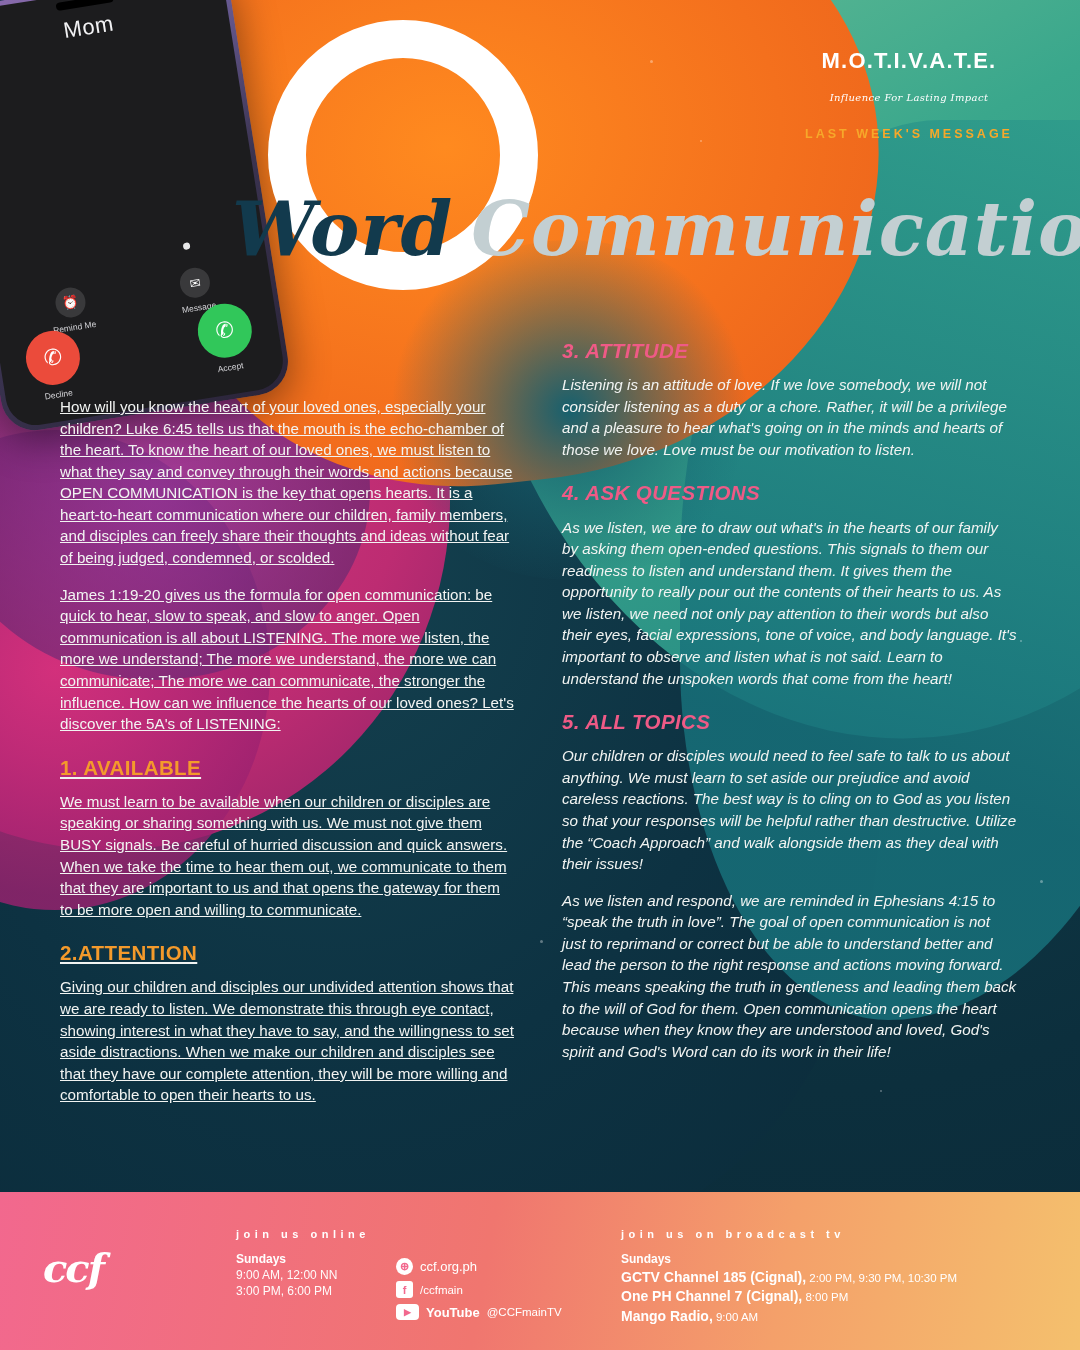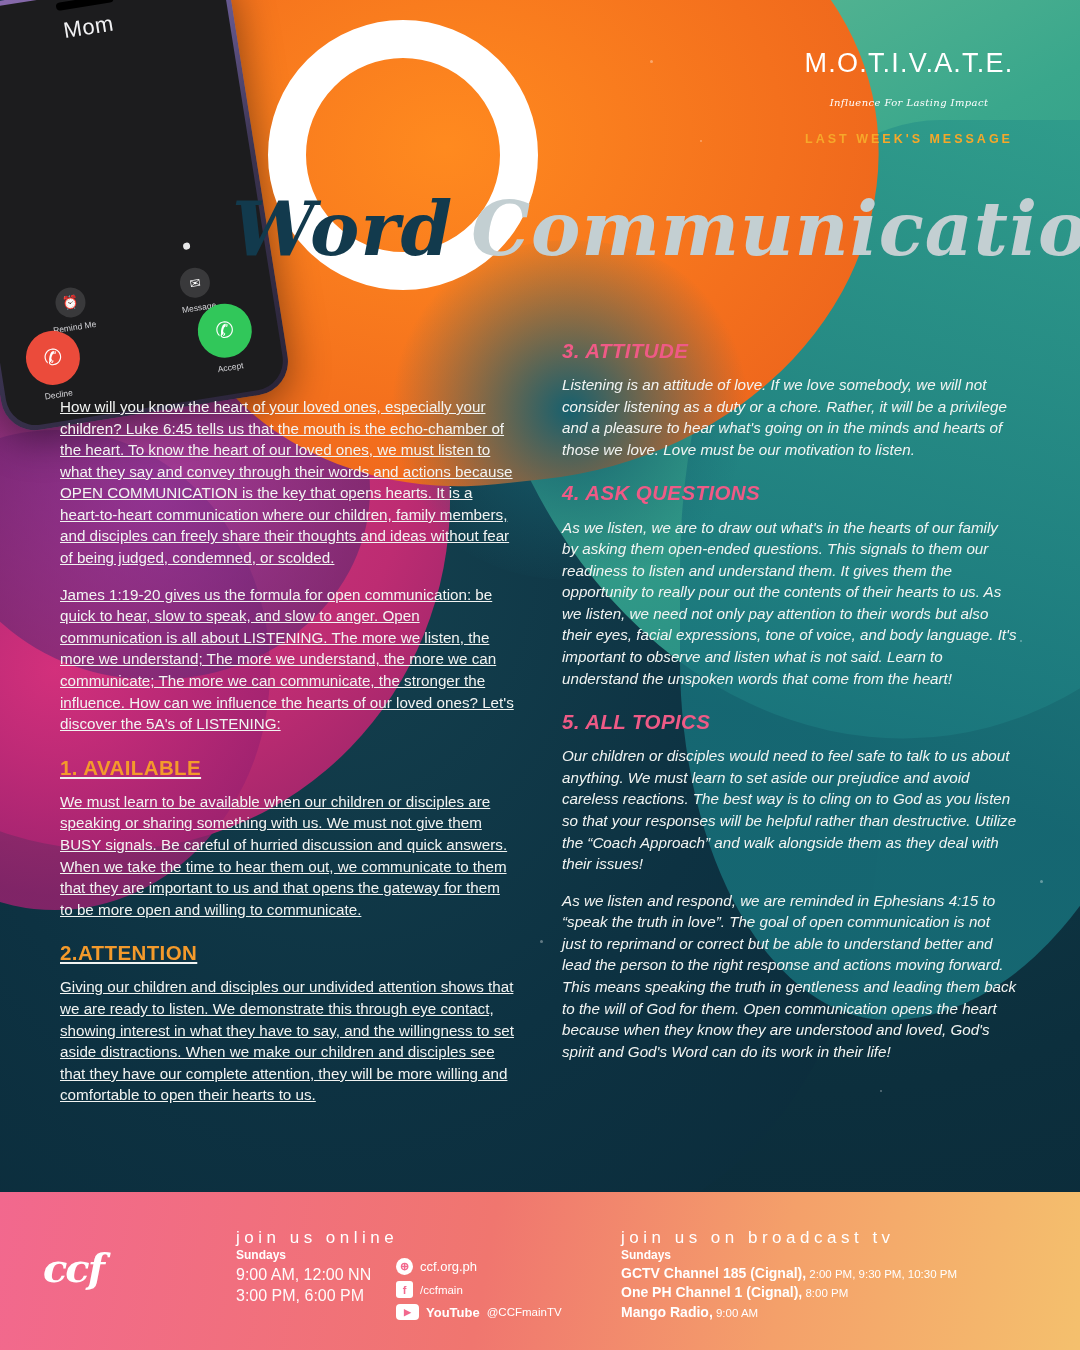--- a/index.html
+++ b/index.html
@@ -206,22 +206,22 @@
 
   
   .brand {
     position: absolute;
     right: 56px; top: 48px;
     text-align: center;
     width: 230px;
   }
   .brand-main {
     color: #ffffff;
-    font-size: 27px;
-    font-weight: 400;
+    font-size: 22px;
+    font-weight: 700;
     letter-spacing: 1.2px;
   }
   .brand-sub {
     color: #ffffff;
     font-family: "DejaVu Serif", serif;
     font-style: italic;
     font-size: 10px;
     margin-top: 18px;
     letter-spacing: .4px;
   }
@@ -270,24 +270,25 @@
     font-style: italic;
     font-weight: 700;
     font-size: 40px;
     color: #ffffff;
     letter-spacing: -2px;
   }
   .f-col { position: absolute; }
   .f-online { left: 236px; top: 36px; width: 340px; }
   .f-tv     { left: 621px; top: 36px; width: 430px; }
   .f-title {
-    font-size: 17px; font-weight: 400; letter-spacing: 4.5px;
+    font-size: 11px; font-weight: 700; letter-spacing: 4.5px;
+    margin-bottom: 12px;
   }
   .f-sun { font-size: 12px; font-weight: 700; margin-bottom: 2px; }
-  .f-times { font-size: 16px; line-height: 1.32; opacity: .97; }
+  .f-times { font-size: 12px; line-height: 1.32; opacity: .97; }
   .f-social { position: absolute; left: 160px; top: 30px; font-size: 13px; }
   .f-social .row { display: flex; align-items: center; gap: 7px; margin-bottom: 6px; }
   .ic {
     width: 17px; height: 17px; border-radius: 3px;
     display: flex; align-items: center; justify-content: center;
     font-size: 11px; font-weight: 700; color: #f2688e; background: #fff;
     flex: 0 0 auto;
   }
   .ic.circle { border-radius: 50%; }
   .ic.yt { width: 23px; height: 16px; border-radius: 4px; font-size: 9px; }
@@ -418,21 +419,21 @@
       </div>
     </div>
 
     <div class="f-col f-tv">
       <div class="f-title">join us on broadcast tv</div>
       <div class="f-sun">Sundays</div>
       <div class="tv-line">
         <b>GCTV Channel 185 (Cignal),</b><span class="sm"> 2:00 PM, 9:30 PM, 10:30 PM</span>
       </div>
       <div class="tv-line">
-        <b>One PH Channel 1 (Cignal),</b><span class="sm"> 8:00 PM</span>
+        <b>One PH Channel 7 (Cignal),</b><span class="sm"> 8:00 PM</span>
       </div>
       <div class="tv-line">
         <b>Mango Radio,</b><span class="sm"> 9:00 AM</span>
       </div>
     </div>
   </div>
 
 </div>
 
 </body></html>

